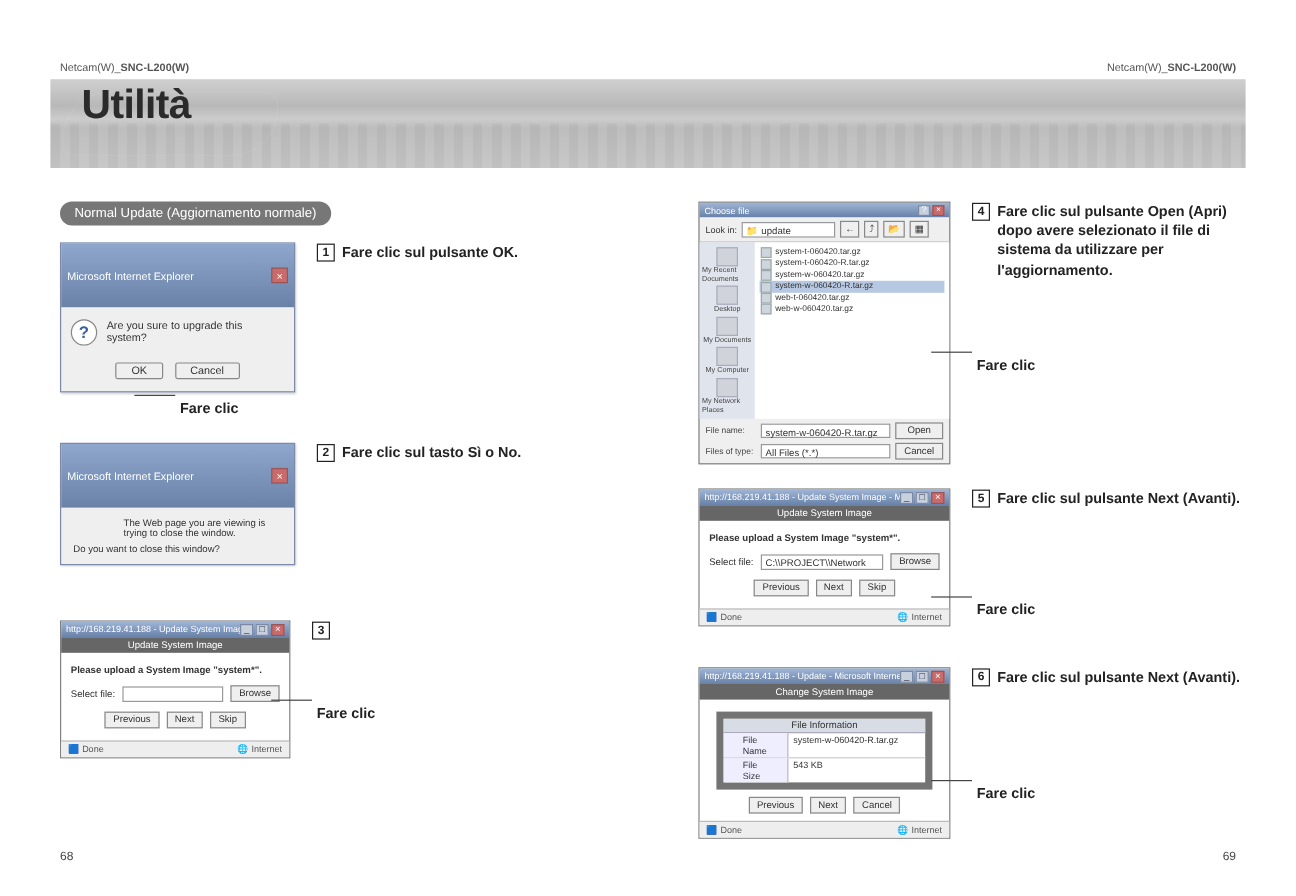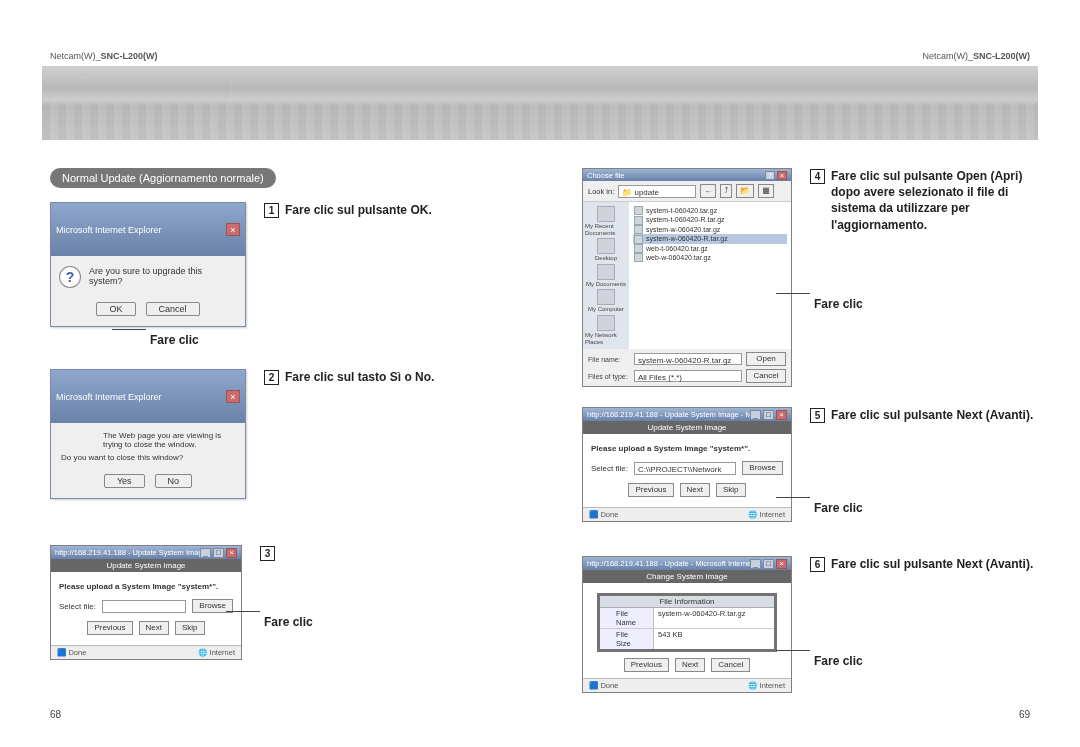--- a/index.html
+++ b/index.html
@@ -307,21 +307,21 @@
   .ch-bottom{
     padding:3px 5px;
     display:flex;flex-direction:column;gap:3px;
   }
   .ch-row{ display:flex;align-items:center;gap:4px; }
   .ch-row label{ width:42px; font-size:7px; color:#444; }
   .ch-row .txtbox{ height:12px; }
   .ch-row .mini-btn{ width:40px; text-align:center; }
   
   .info-box{
-    border:3px solid #737373;
+    border:6px solid #737373;
     margin:4px 8px;
   }
   .info-title{
     background:#d8dce4;
     text-align:center;
     font-size:8px;
     padding:1px 0;
     border-bottom:1px solid #aab;
   }
   .info-row{ display:flex; font-size:7.5px; }
@@ -342,20 +342,21 @@
 
 <div class="page-header left">
   <span>Netcam(W)_</span><b>SNC-L200(W)</b>
 </div>
 <div class="page-header right">
   <span>Netcam(W)_</span><b>SNC-L200(W)</b>
 </div>
 
 <div class="banner">
   <div class="banner-sheen"></div>
+  <div class="banner-title">Utilità</div>
 </div>
 
 <div class="left-col">
 
   <div class="pill">Normal Update (Aggiornamento normale)</div>
 
   
   <div class="step-row">
     <div class="screenshot-col">
       <div class="win-dialog">
@@ -386,24 +387,20 @@
   <div class="step-row" style="margin-top:22px;">
     <div class="screenshot-col">
       <div class="win-dialog">
         <div class="win-title">
           <span>Microsoft Internet Explorer</span>
           <span class="win-close">×</span>
         </div>
         <div class="win-body" style="display:block;padding:8px 10px;">
           <div style="font-size:8px;margin-bottom:4px;margin-left:42px;">The Web page you are viewing is trying to close the window.</div>
           <div style="font-size:8px;">Do you want to close this window?</div>
-        </div>
-        <div class="win-buttons">
-          <span class="btn">Yes</span>
-          <span class="btn">No</span>
         </div>
       </div>
     </div>
     <div class="text-col">
       <div class="step-label">
         <span class="step-num">2</span>
         <span>Fare clic sul tasto Sì o No.</span>
       </div>
     </div>
   </div>

